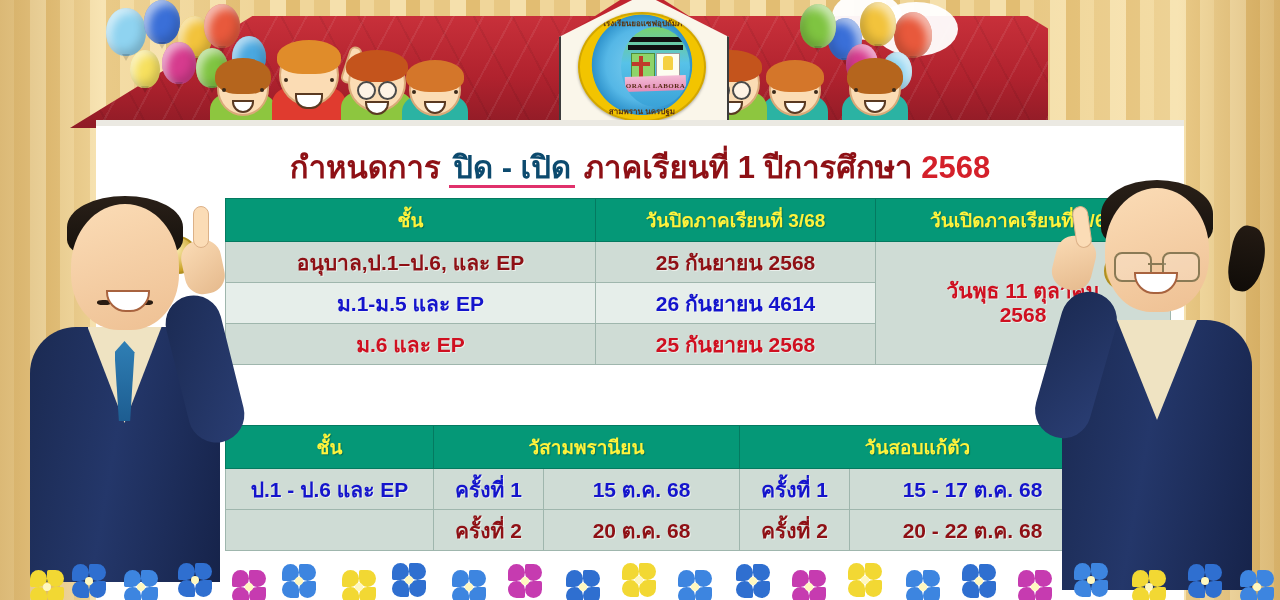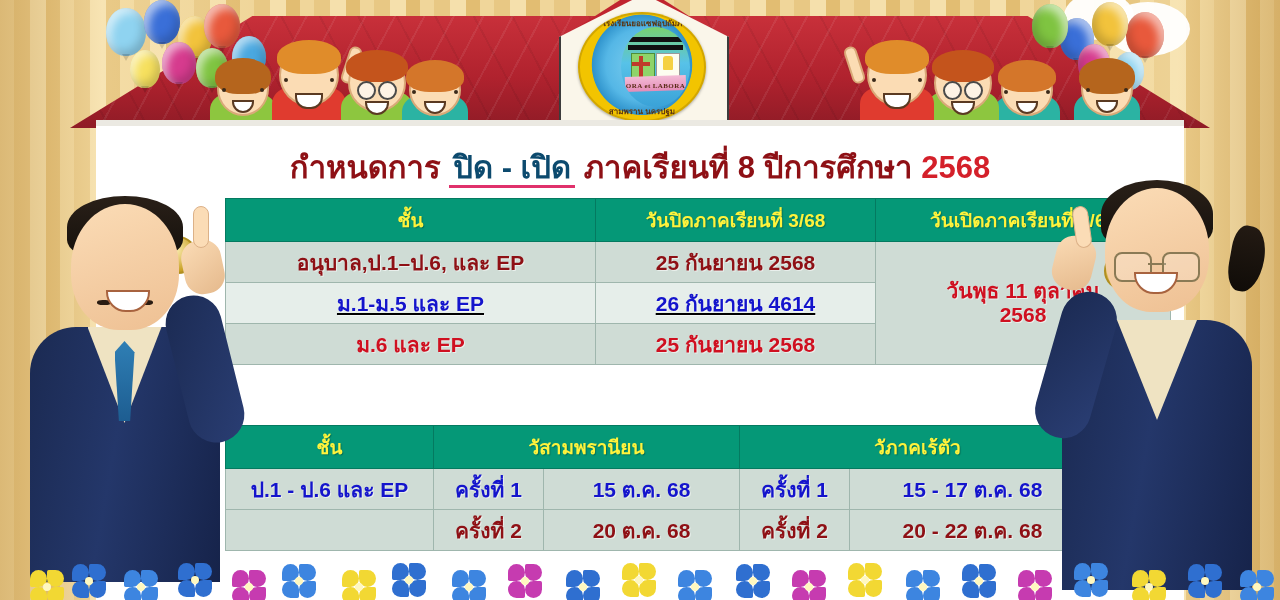--- a/index.html
+++ b/index.html
@@ -36,21 +36,21 @@
     position:absolute;left:96px;top:126px;width:1088px;height:474px;
     background:#ffffff;
   }
   .panel-top-strip{
     position:absolute;left:96px;top:120px;width:1088px;height:10px;
     background:#ebe9e2;
   }
 
   
   .banner{
-    position:absolute;left:0;top:0;width:1280px;height:128px;overflow:hidden;
+    position:absolute;left:0;top:0;width:1048px;height:128px;overflow:hidden;
   }
   .banner-red{
     position:absolute;left:70px;top:16px;width:1140px;height:112px;
     background:linear-gradient(180deg,#c8303a 0%,#b0222e 55%,#8f1b26 100%);
     clip-path:polygon(16% 0%, 84% 0%, 100% 100%, 0% 100%);
   }
   .banner-red:before{
     content:"";position:absolute;inset:0;
     background:
       repeating-linear-gradient(118deg, rgba(255,255,255,.07) 0 2px, rgba(255,255,255,0) 2px 26px),
@@ -152,21 +152,21 @@
   .tbl th{
     background:#059877;color:#fff33c;border-color:#047a60;
     font-size:19px;height:40px;
     text-shadow:1px 1px 1px rgba(0,0,0,.25);
   }
   .tbl td{
     font-size:21px;height:38px;
     text-shadow:1px 1px 0 rgba(255,255,255,.55);
   }
   .rowA{background:#cfdcd5;}
-  .rowB{background:#e6eeea;text-decoration:underline;}
+  .rowB{background:#e6eeea;}
   .cRed{color:#8e1015;}
   .cBlue{color:#1414cc;}
   .cRed2{color:#cf1020;}
 
   #tbl1{left:225px;top:198px;width:945px;}
   #tbl2{left:225px;top:425px;width:870px;}
 
   .mergecell{
     background:#cfdcd5;color:#cf1020;font-size:23px;line-height:1.15;
     text-shadow:1px 1px 1px rgba(255,255,255,.6);
@@ -355,21 +355,21 @@
       <div class="crest-arc-bottom">สามพราน  นครปฐม</div>
     </div>
   </div>
 
   <div class="panel-top-strip"></div>
   <div class="panel"></div>
 
   <div class="title1">
     <span>กำหนดการ</span>
     <span class="hl">ปิด  -  เปิด</span>
-    <span>ภาคเรียนที่ 8 ปีการศึกษา</span>
+    <span>ภาคเรียนที่ 1 ปีการศึกษา</span>
     <span class="yr">2568</span>
   </div>
 
   <table class="tbl" id="tbl1">
     <colgroup>
         <col style="width:370px">
         <col style="width:280px">
         <col style="width:295px">
       </colgroup>
     <thead>
@@ -405,21 +405,21 @@
       <col style="width:208px">
         <col style="width:110px">
         <col style="width:196px">
       <col style="width:110px">
         <col style="width:246px">
     </colgroup>
     <thead>
       <tr>
         <th rowspan="1">ชั้น</th>
         <th colspan="2">วัสามพรานียน</th>
-        <th colspan="2">วัภาคเร้ตัว</th>
+        <th colspan="2">วันสอบแก้ตัว</th>
       </tr>
     </thead>
     <tbody>
       <tr class="rowA">
         <td class="cBlue">ป.1 - ป.6 และ EP</td>
         <td class="cBlue">ครั้งที่ 1</td>
         <td class="cBlue">15 ต.ค. 68</td>
         <td class="cBlue">ครั้งที่ 1</td>
         <td class="cBlue">15 - 17 ต.ค. 68</td>
       </tr>

